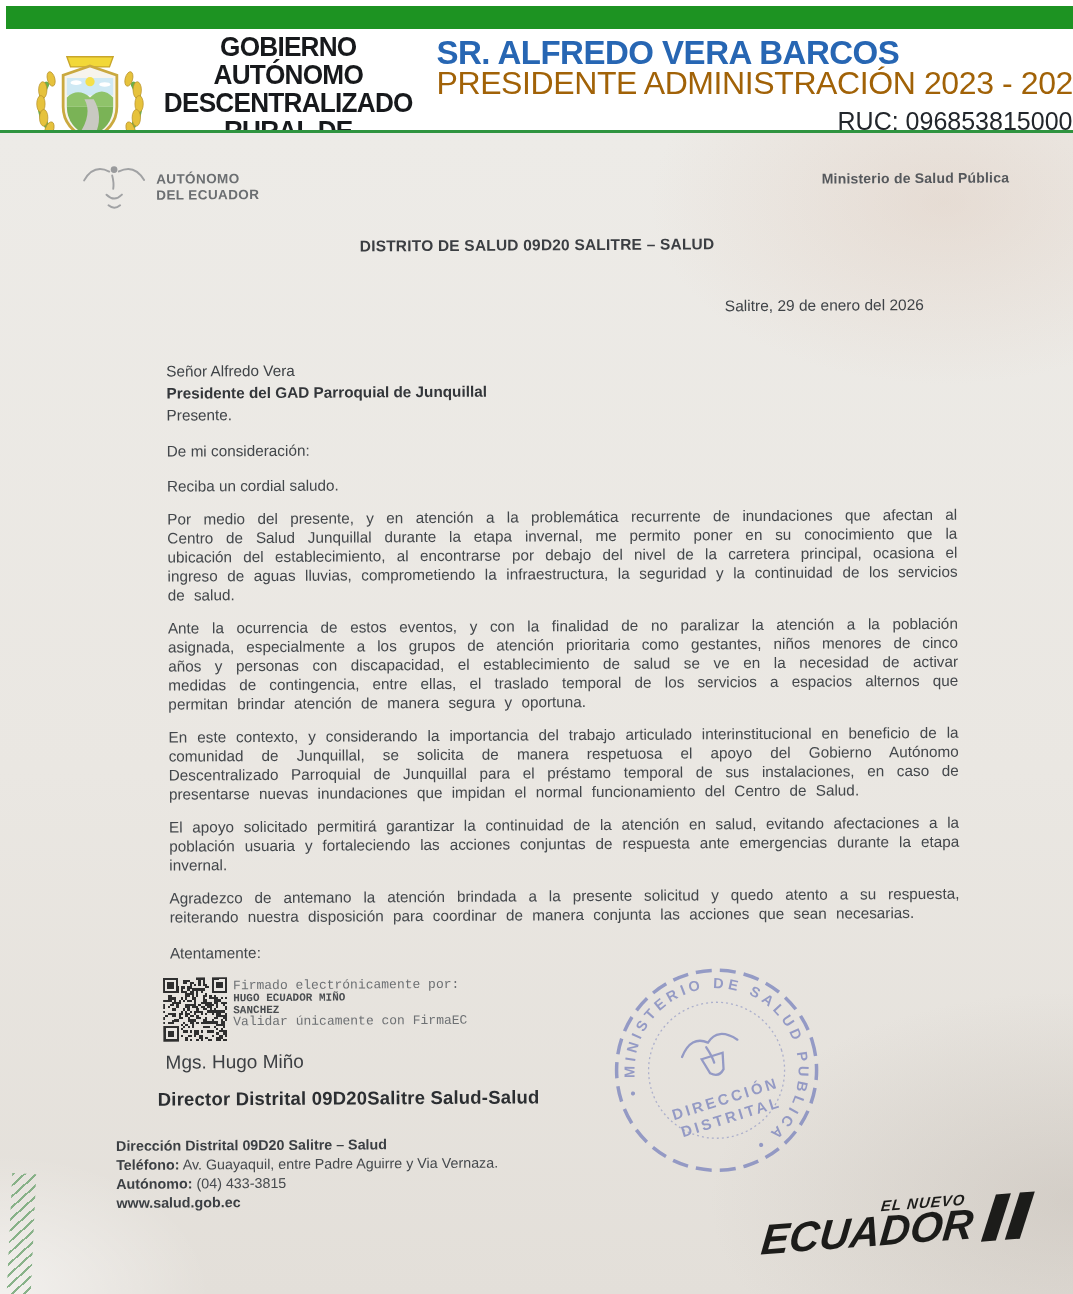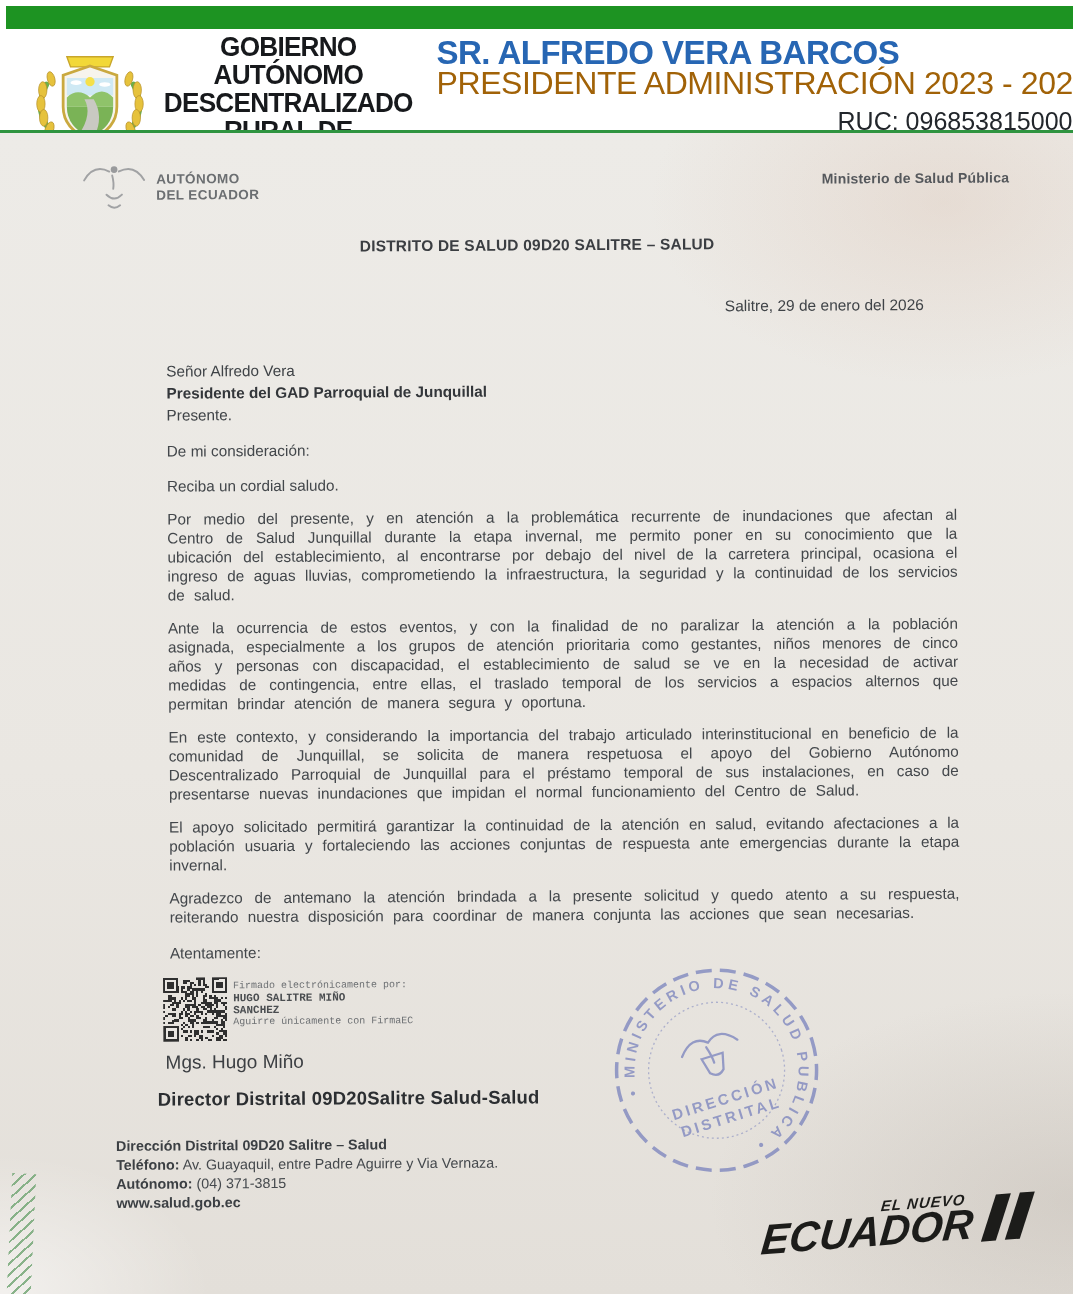--- a/index.html
+++ b/index.html
@@ -46,21 +46,21 @@
   .salutation{margin:16px 0 0 165px;font-size:15.3px;}
   .greeting{margin:17px 0 0 165px;font-size:15.3px;}
 
   .body-par{margin:14px 118px 0 165px;text-align:justify;font-size:15.3px;line-height:19px;
     color:#43474b;word-spacing:5px;}
   .closing{margin:18px 0 0 165px;font-size:15.3px;}
 
   .sig-block{margin:15px 0 0 158px;display:flex;gap:6px;align-items:flex-start;}
   .qr-svg{width:64px;height:64px;}
   .sig-text{font-family:"Liberation Mono", monospace;padding-top:5px;}
-  .sig-cap{font-size:10px;color:#6d7073;line-height:8px;}
+  .sig-cap{font-size:13px;color:#6d7073;line-height:8px;}
   .sig-name{font-size:11px;font-weight:700;color:#4a4d50;line-height:12px;white-space:pre-line;margin:2px 0;}
   .sig-person{margin:10px 0 0 160px;font-size:19px;color:#3c3f43;}
   .sig-title{margin:15px 0 0 152px;font-size:18.5px;font-weight:700;color:#2b2e31;letter-spacing:.2px;}
 
   .letter-footer{margin:26px 0 0 110px;font-size:14.3px;line-height:19px;color:#45494d;}
   .f-bold{font-weight:700;color:#3b3f43;}
 
   
   .stamp-wrap{position:absolute;left:596px;top:800px;width:230px;height:230px;
     color:#5a67b4;opacity:.58;transform:rotate(-17deg);}
@@ -476,33 +476,33 @@
               <rect x="20" y="28" width="1" height="1"></rect>
               <rect x="21" y="28" width="1" height="1"></rect>
               <rect x="24" y="28" width="1" height="1"></rect>
               <rect x="25" y="28" width="1" height="1"></rect>
               <rect x="27" y="28" width="1" height="1"></rect>
               <rect x="28" y="28" width="1" height="1"></rect>
             </g>
           </svg>
         <div class="sig-text">
           <div class="sig-cap">Firmado electrónicamente por:</div>
-          <div class="sig-name">HUGO SALITRE MIÑO
+          <div class="sig-name">HUGO ECUADOR MIÑO
 SANCHEZ</div>
-          <div class="sig-cap">Aguirre únicamente con FirmaEC</div>
+          <div class="sig-cap">Validar únicamente con FirmaEC</div>
         </div>
       </div>
 
       <div class="sig-person">Mgs. Hugo Miño</div>
       <div class="sig-title">Director Distrital 09D20Salitre Salud-Salud</div>
 
       <div class="letter-footer">
         <div class="f-bold">Dirección Distrital 09D20 Salitre – Salud</div>
         <div><span class="f-bold">Teléfono:</span><span> Av. Guayaquil, entre Padre Aguirre y Via Vernaza.</span></div>
-        <div><span class="f-bold">Autónomo:</span><span> (04) 371-3815</span></div>
+        <div><span class="f-bold">Autónomo:</span><span> (04) 433-3815</span></div>
         <div class="f-bold">www.salud.gob.ec</div>
       </div>
 
       <div class="stamp-wrap">
         <svg viewBox="0 0 230 230">
           <defs>
               <path id="stamp-ring" d="M 115,115 m -82,0 a 82,82 0 1,1 164,0 a 82,82 0 1,1 -164,0"></path>
             </defs>
           <circle cx="115" cy="115" r="100" fill="none" stroke="currentColor" stroke-width="3.5" stroke-dasharray="16 8"></circle>
           <circle cx="115" cy="115" r="68" fill="none" stroke="currentColor" stroke-width="1.3" stroke-dasharray="2 3" opacity=".7"></circle>

